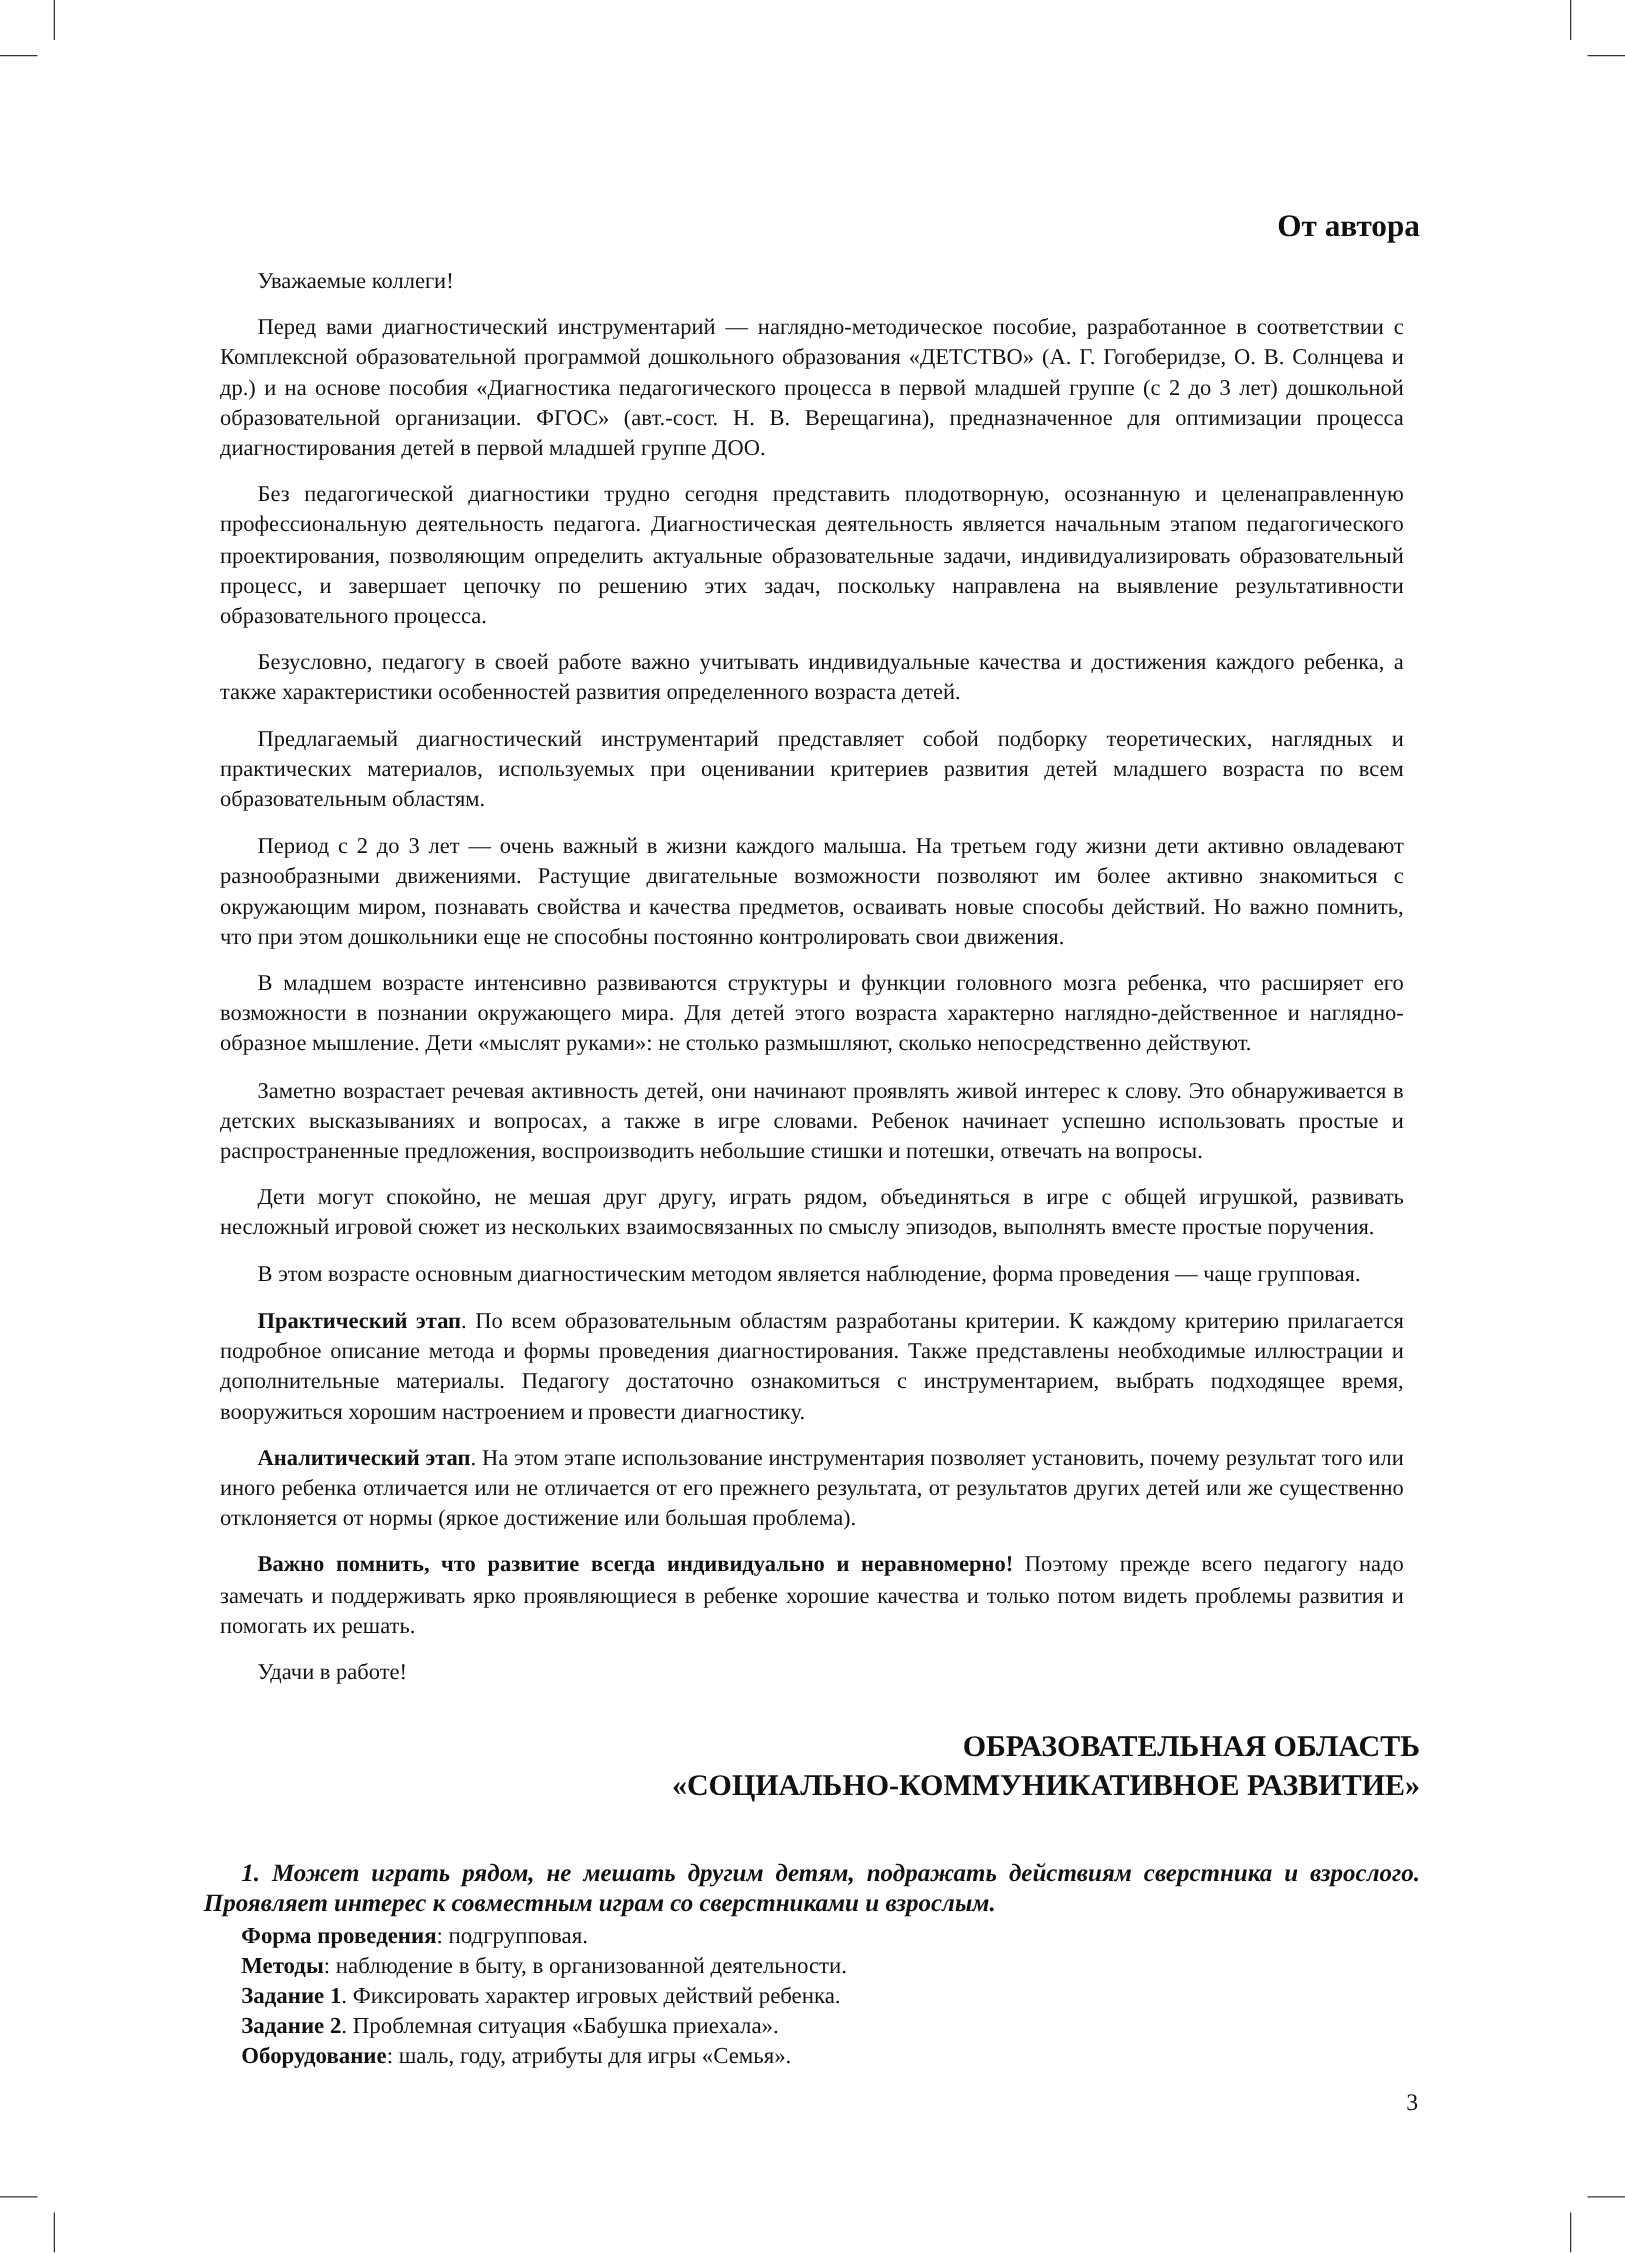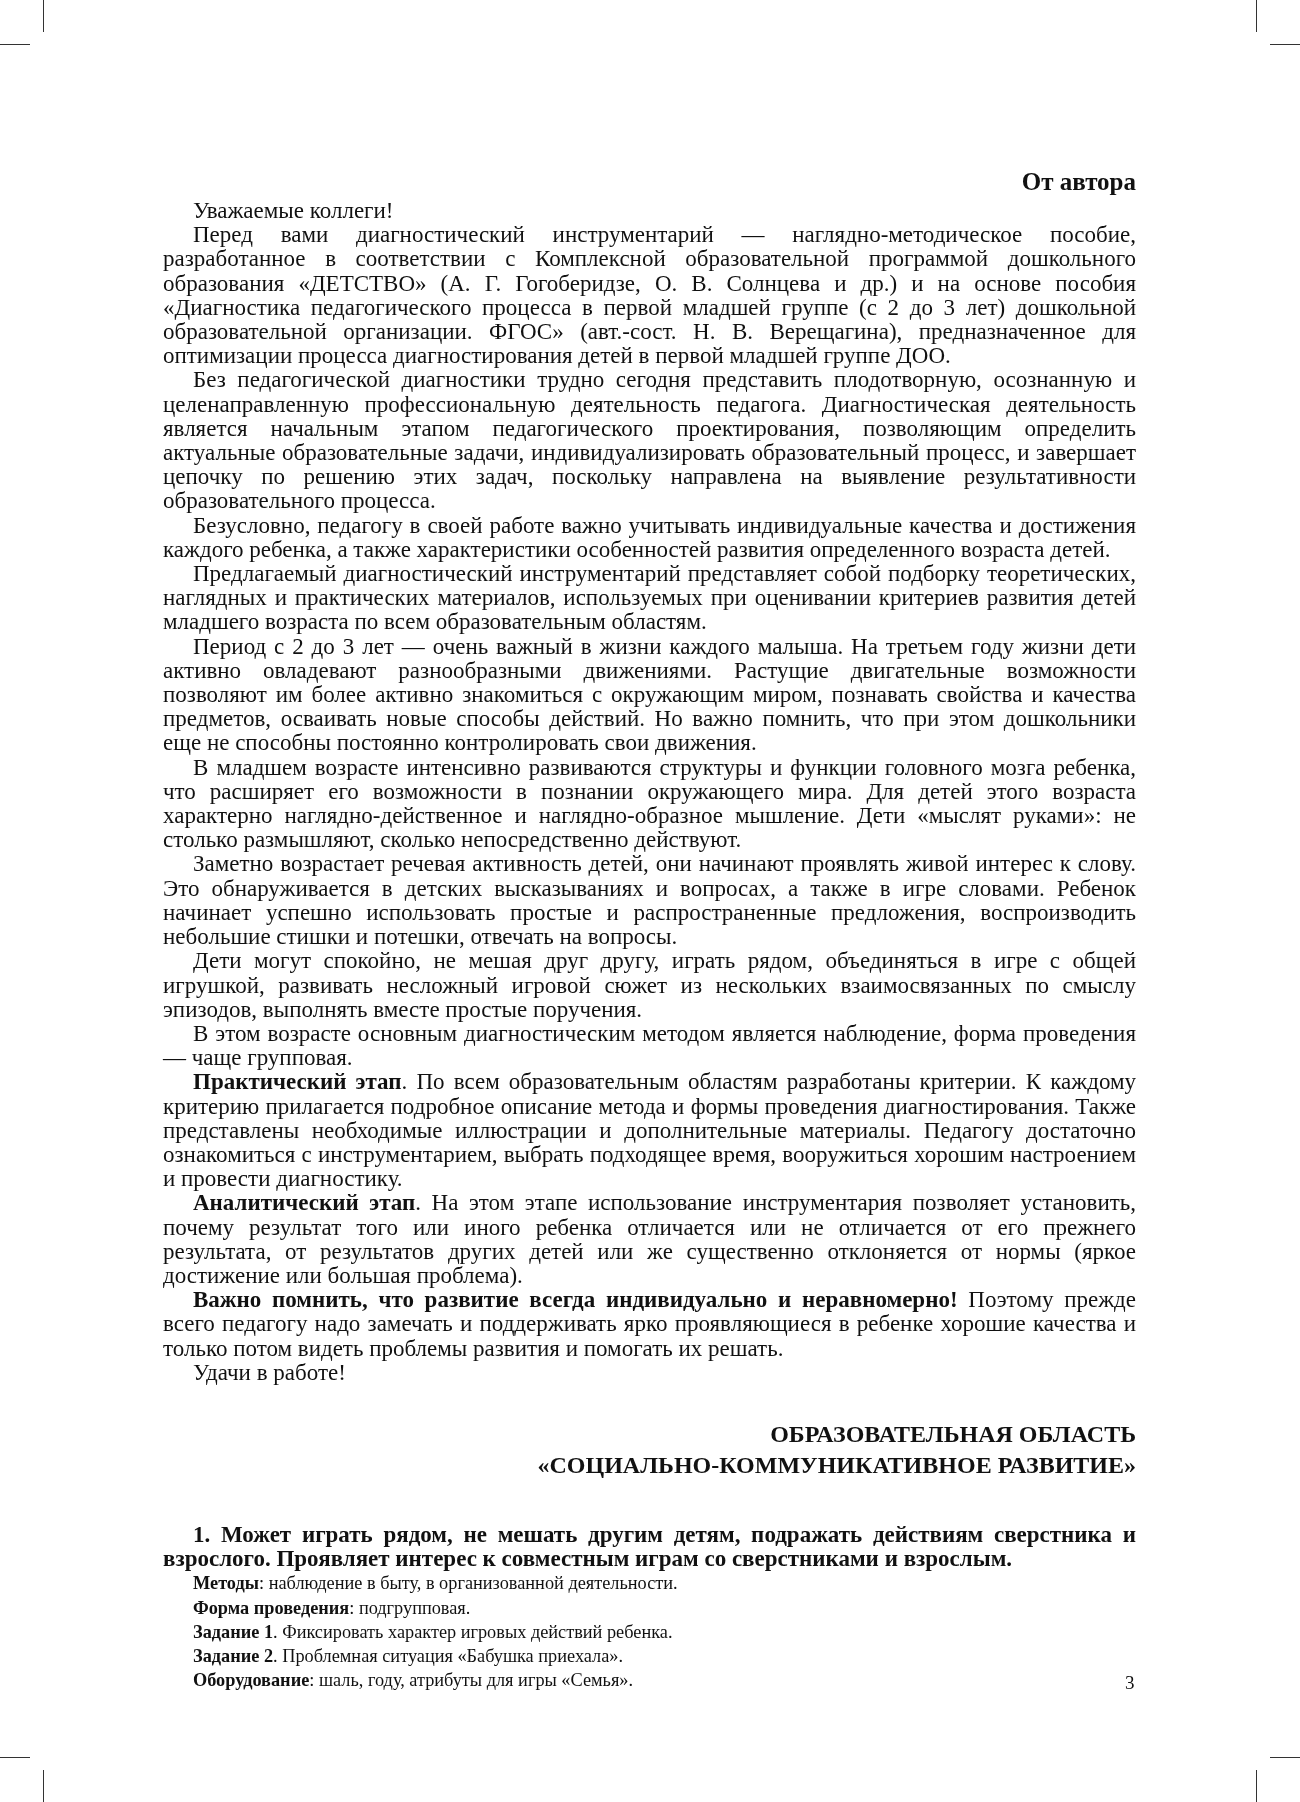--- a/index.html
+++ b/index.html
@@ -3,24 +3,24 @@
 <meta charset="utf-8">
 <style>
   html, body { margin: 0; padding: 0; background: #ffffff; }
   body { width: 1300px; height: 1802px; position: relative; overflow: hidden;
          font-family: "Liberation Serif", "DejaVu Serif", serif; color: #111111; }
   .mark { position: absolute; background: #333333; }
   .mark.v { width: 1px; height: 32px; }
   .mark.h { height: 1px; width: 30px; }
   .page { position: absolute; left: 163px; top: 165px; width: 973px; }
   .title { text-align: right; font-weight: bold; font-size: 25px; line-height: 34px; margin: 0 0 0 0; }
-  .p { font-size: 23px; line-height: 24.2px; text-align: justify; text-indent: 30px; margin: 0; }
+  .p { font-size: 18px; line-height: 24.2px; text-align: justify; text-indent: 30px; margin: 13px; }
   .p b { font-weight: bold; }
   .section-title { text-align: right; font-weight: bold; font-size: 24px; line-height: 31px; margin: 34px 0 42px 0; }
-  .crit { font-size: 23px; line-height: 24.2px; text-align: justify; text-indent: 30px; margin: 0; font-weight: bold; }
+  .crit { font-size: 20px; line-height: 24.2px; text-align: justify; text-indent: 30px; margin: 0; font-weight: bold; font-style: italic; }
   .kv { font-size: 18.3px; line-height: 24.2px; text-indent: 30px; margin: 0; }
   .kv .k { font-weight: bold; }
   .pageno { position: absolute; left: 1125px; top: 1672px; font-size: 19px; }
 </style>
 </head>
 <body>
 
 <div class="mark v" style="left:43px; top:0;"></div>
 <div class="mark h" style="left:0; top:44px;"></div>
 <div class="mark v" style="left:1256px; top:0;"></div>
@@ -50,21 +50,21 @@
       <p class="p"><span>Удачи в работе!</span></p>
     </div>
 
   <h2 class="section-title">
     <span>ОБРАЗОВАТЕЛЬНАЯ ОБЛАСТЬ</span><br>
     <span>«СОЦИАЛЬНО-КОММУНИКАТИВНОЕ РАЗВИТИЕ»</span>
   </h2>
 
   <p class="crit">1. Может играть рядом, не мешать другим детям, подражать действиям сверстника и взрослого. Проявляет интерес к совместным играм со сверстниками и взрослым.</p>
   <div id="fields">
+      <p class="kv"><span class="k">Форма проведения</span><span>: </span><span>подгрупповая.</span></p>
       <p class="kv"><span class="k">Методы</span><span>: </span><span>наблюдение в быту, в организованной деятельности.</span></p>
-      <p class="kv"><span class="k">Форма проведения</span><span>: </span><span>подгрупповая.</span></p>
       <p class="kv"><span class="k">Задание 1</span><span>. </span><span>Фиксировать характер игровых действий ребенка.</span></p>
       <p class="kv"><span class="k">Задание 2</span><span>. </span><span>Проблемная ситуация «Бабушка приехала».</span></p>
       <p class="kv"><span class="k">Оборудование</span><span>: </span><span>шаль, году, атрибуты для игры «Семья».</span></p>
     </div>
 </div>
 
 <div class="pageno">3</div>
 
 </body></html>

